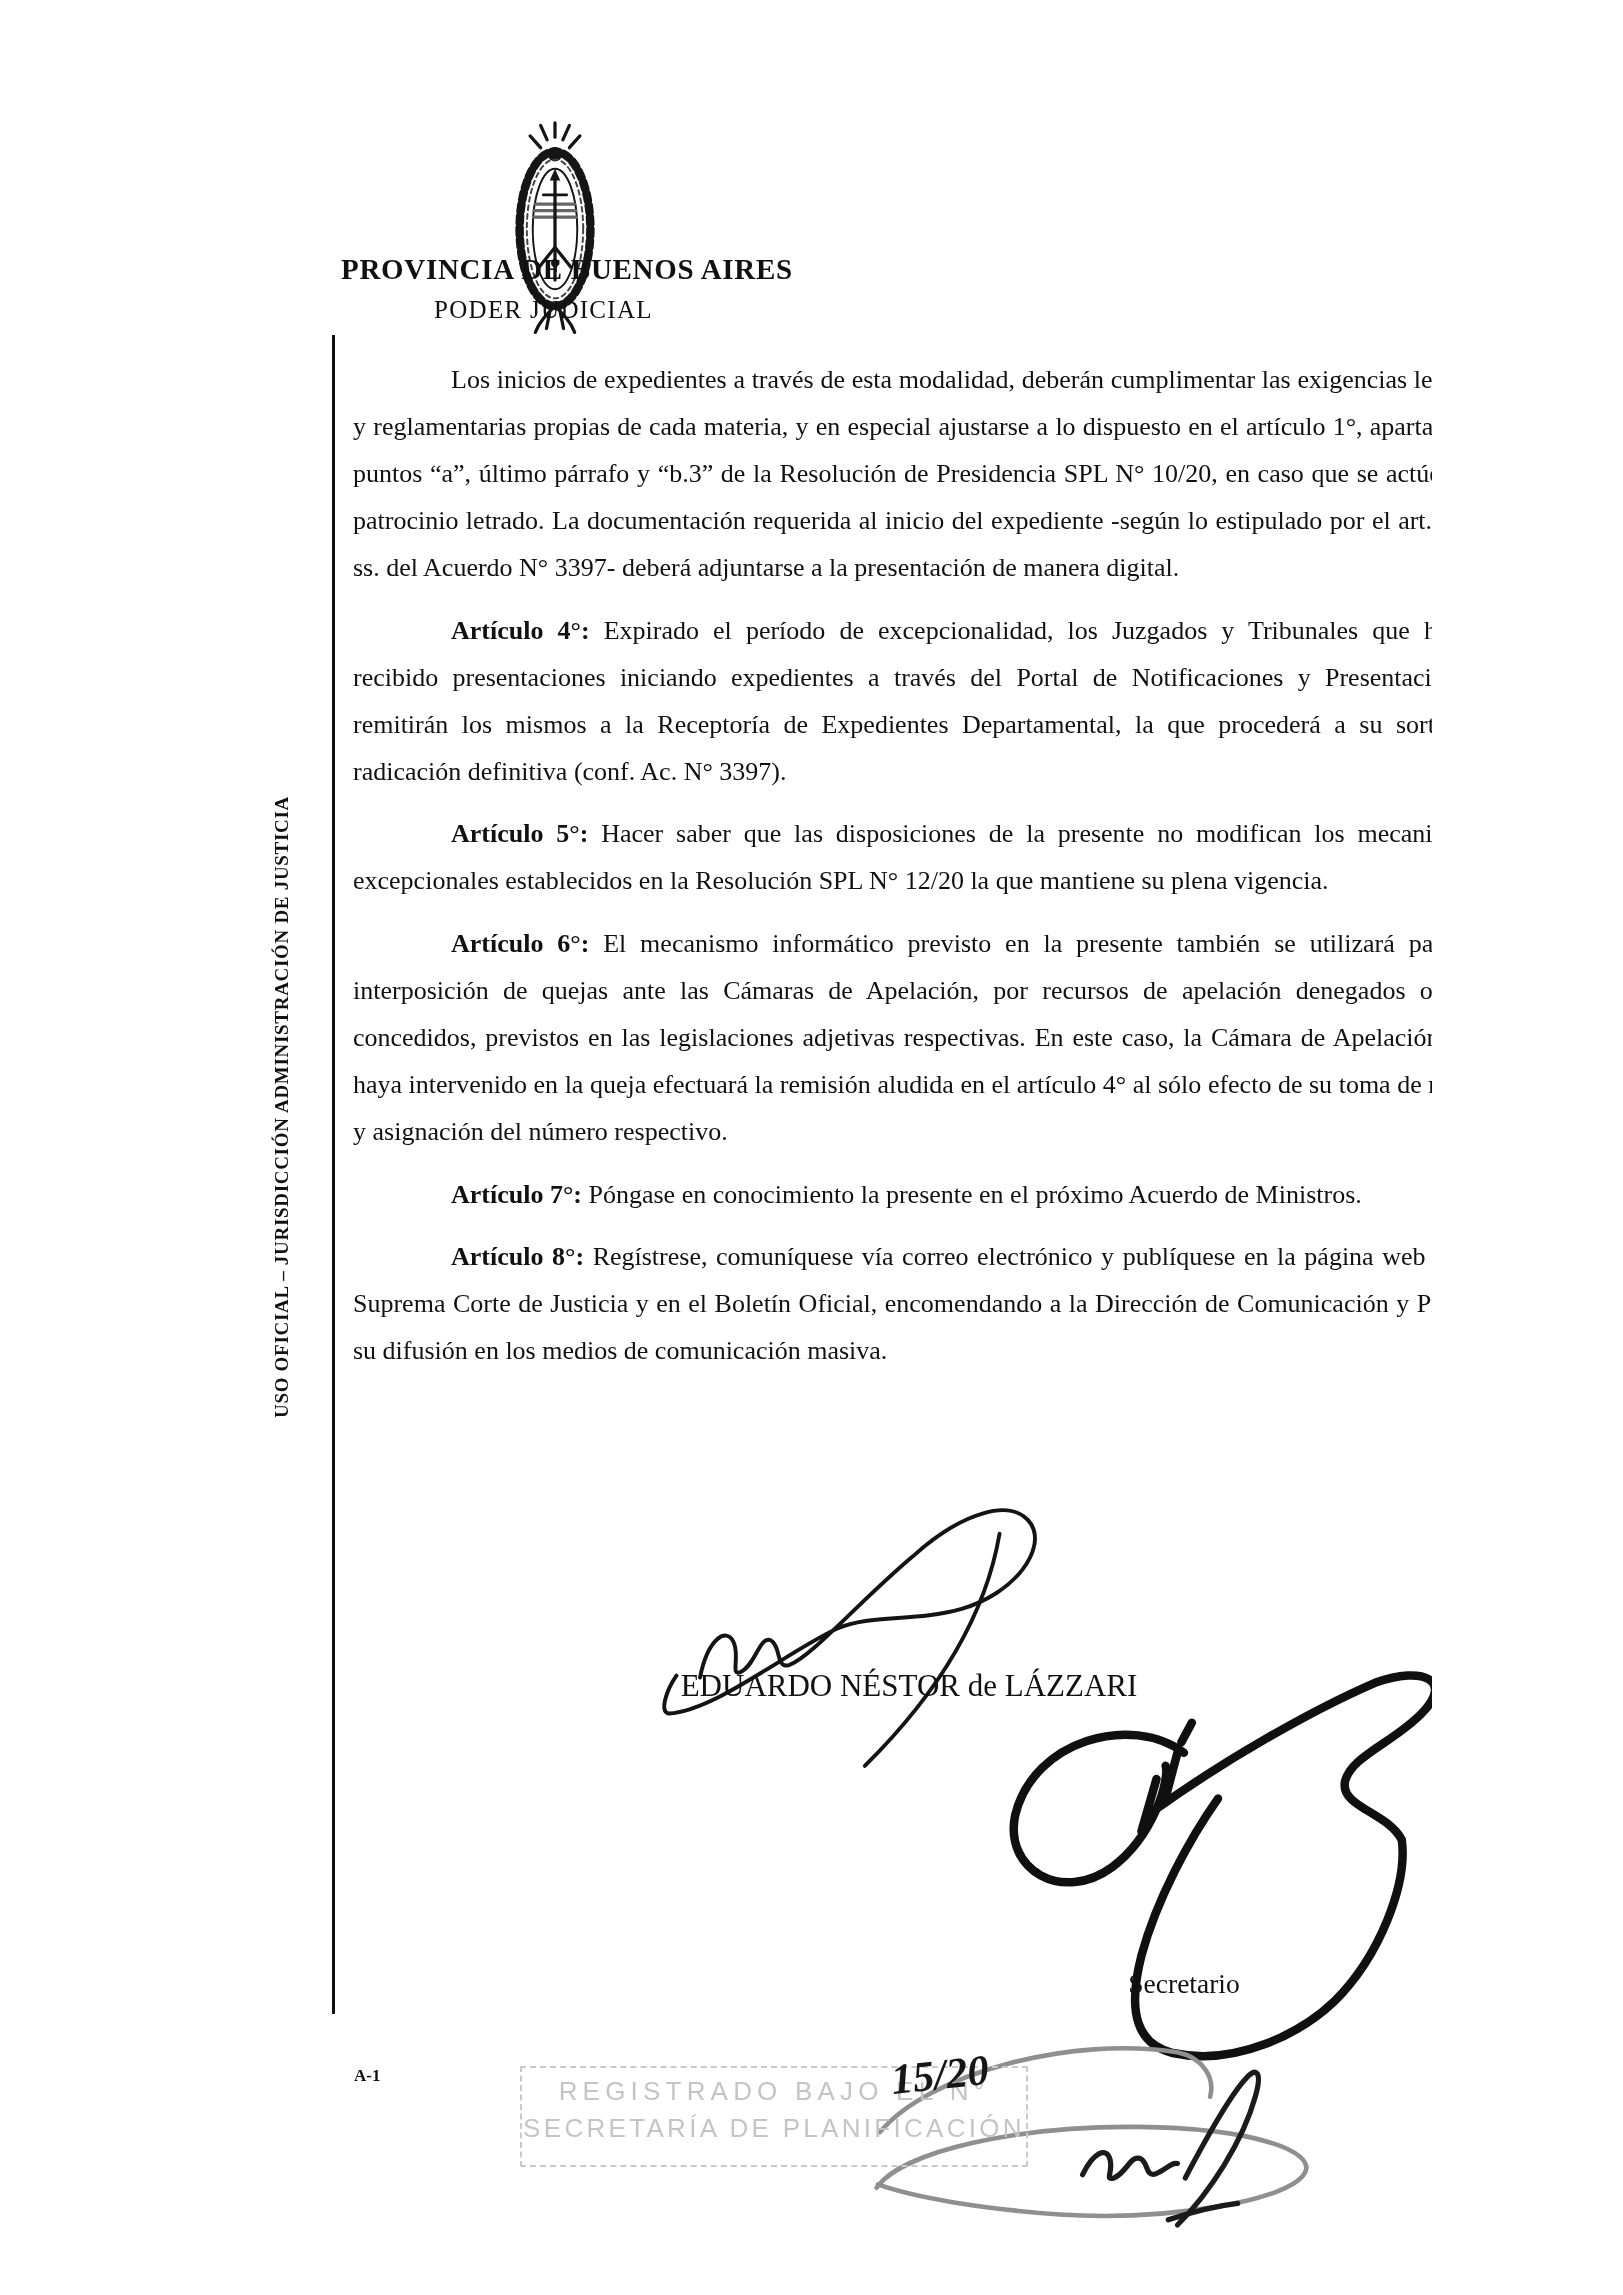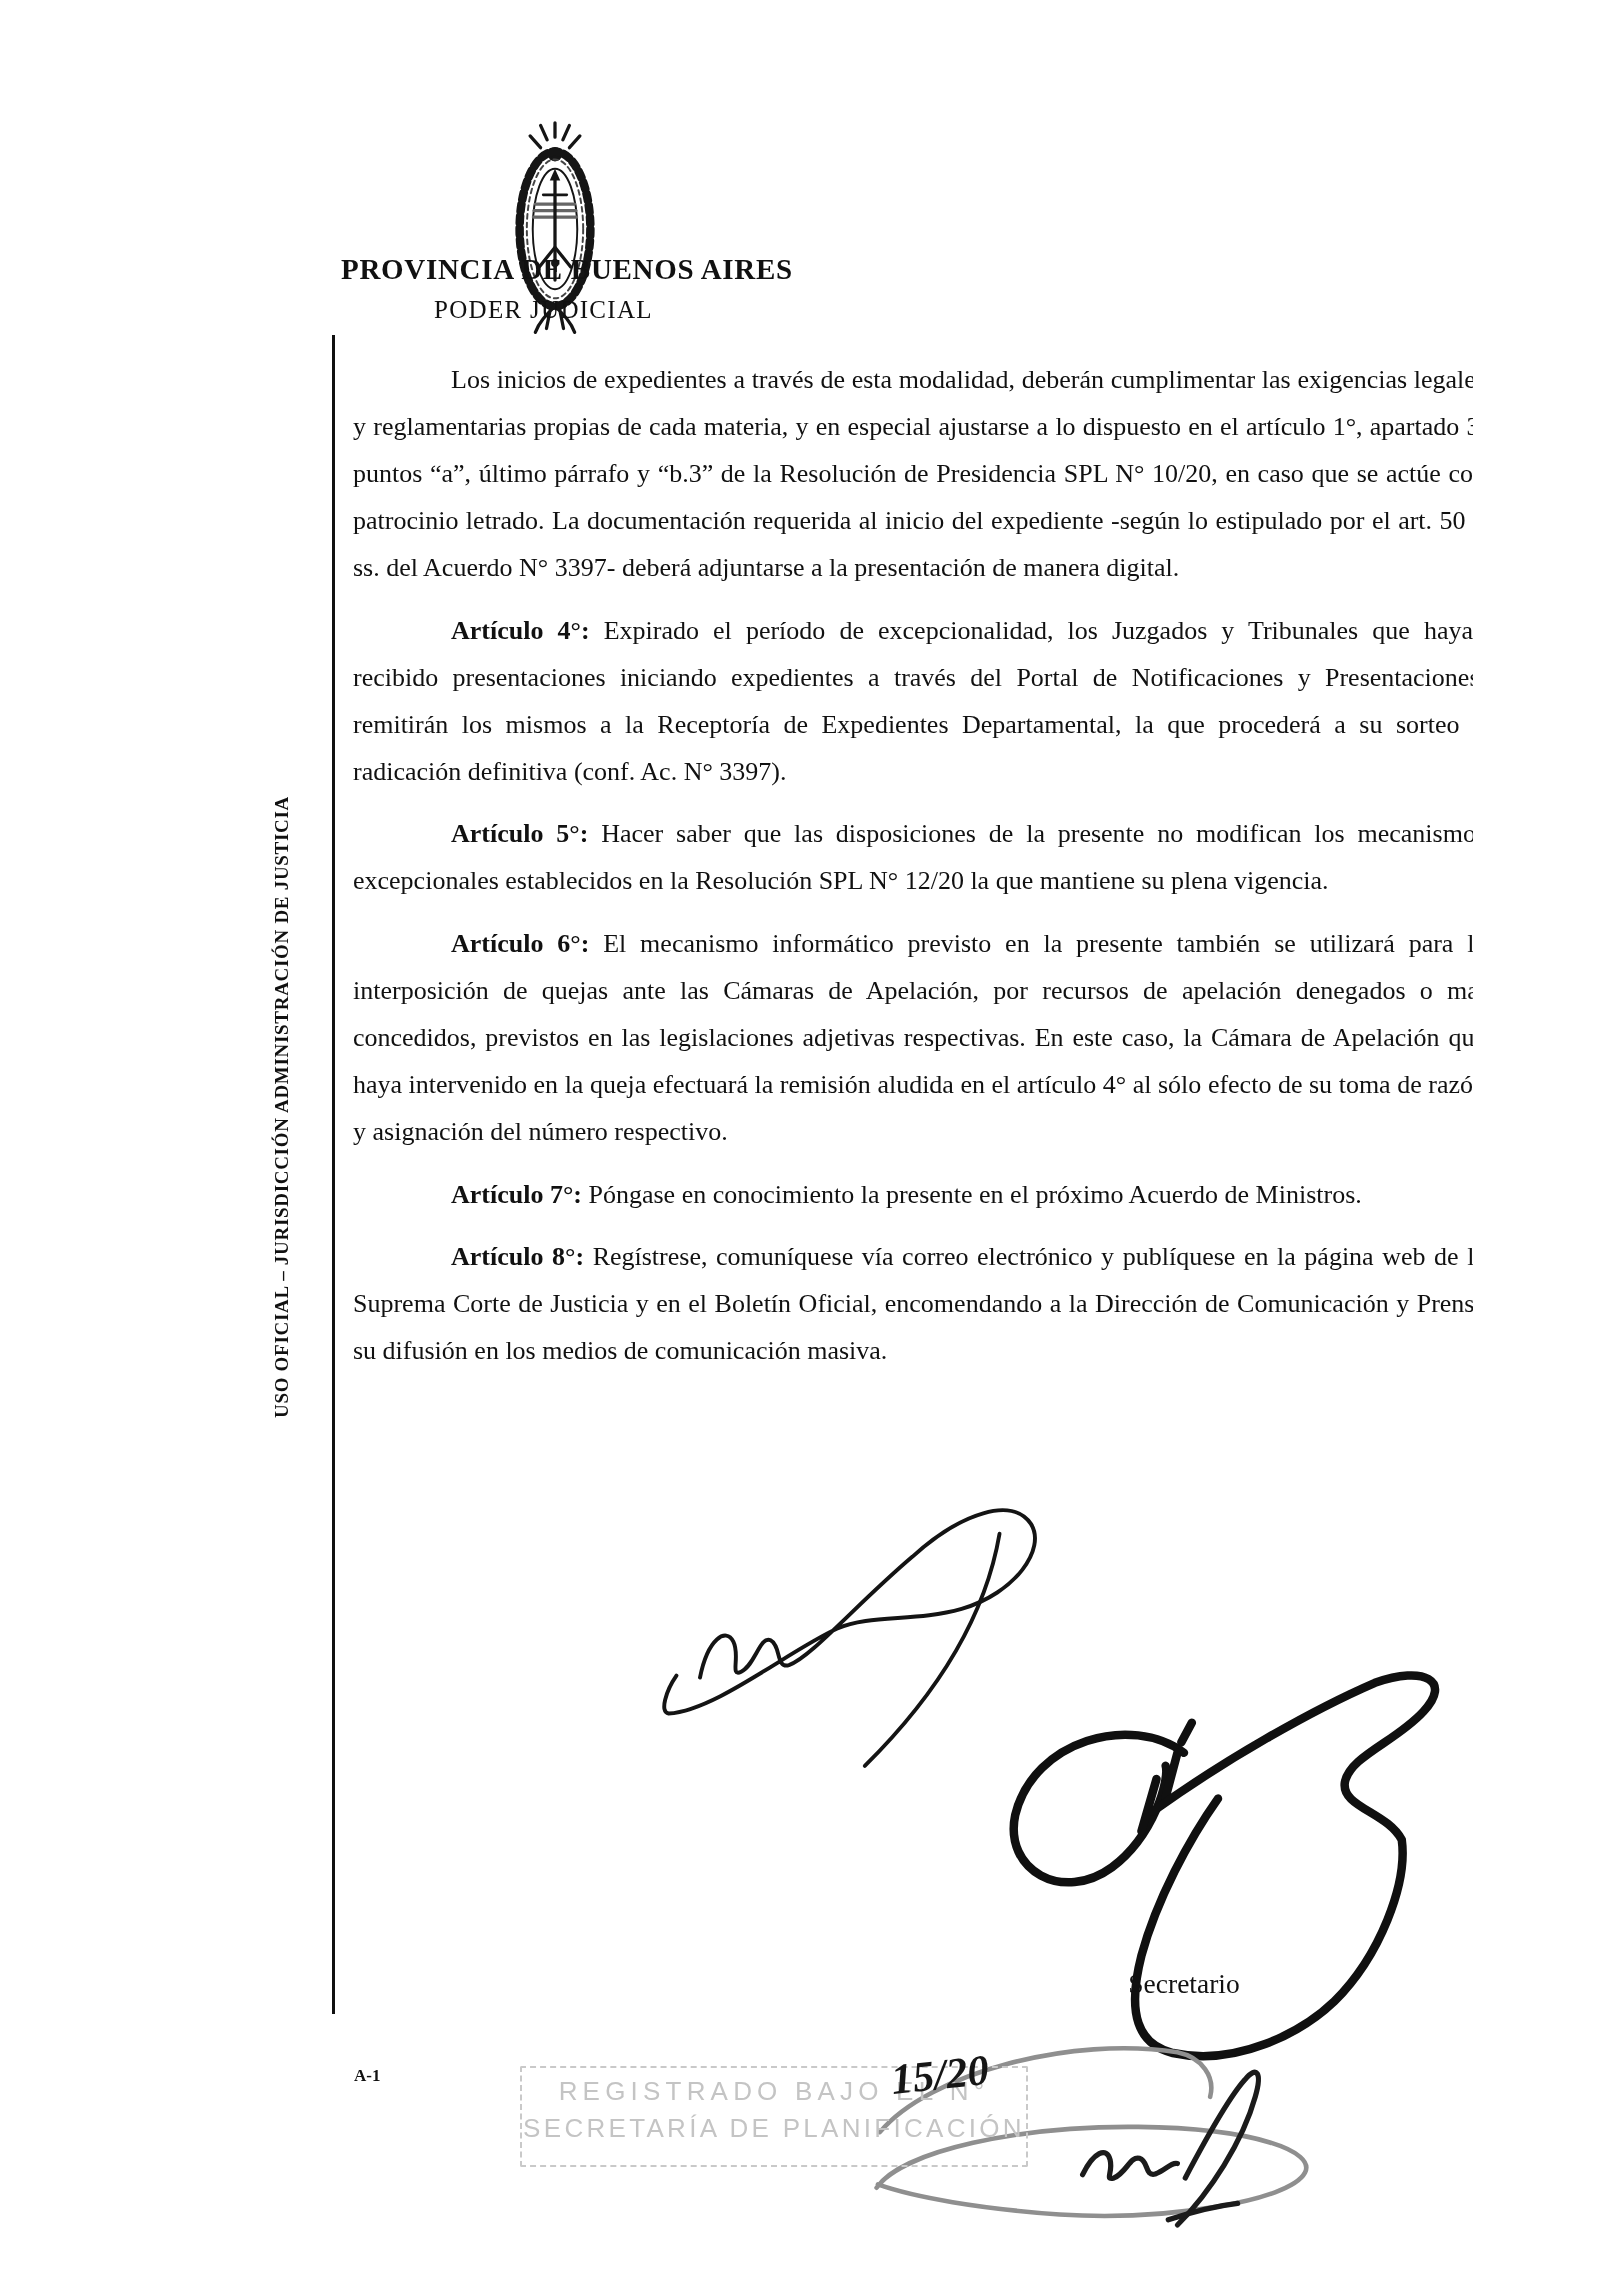--- a/index.html
+++ b/index.html
@@ -3,21 +3,20 @@
 <meta charset="utf-8">
 <style>
   html,body{margin:0;padding:0;background:#ffffff;}
   .page{
     position:relative;
     width:1432px;height:2295px;
     background:#ffffff;
     overflow:hidden;
     font-family:"Liberation Serif","DejaVu Serif",serif;
     color:#111;
-    padding-left:41px;
   }
   
   .crest{position:absolute;left:509px;top:111px;width:92px;height:226px;}
   .org-title{
     position:absolute;left:341px;top:253px;
     font-size:29px;font-weight:700;letter-spacing:0.7px;white-space:nowrap;
   }
   .org-sub{
     position:absolute;left:434px;top:296px;
     font-size:25px;font-weight:400;letter-spacing:1.3px;white-space:nowrap;
@@ -117,20 +116,21 @@
 
     <g fill="none" stroke-linecap="round">
       <path stroke="#8f8f8f" stroke-width="7" d="M1345 3260 C1420 3170 1640 3112 1800 3138 C1838 3146 1858 3176 1850 3206"></path>
       <path stroke="#8f8f8f" stroke-width="7" d="M1340 3345 C1380 3288 1560 3250 1740 3252 C1920 3254 2012 3290 1995 3322 C1972 3366 1780 3396 1620 3386 C1498 3377 1398 3360 1342 3340"></path>
       <path stroke="#1b1b1b" stroke-width="8" d="M1655 3325 C1672 3290 1692 3282 1697 3302 C1702 3322 1688 3334 1703 3330 C1722 3322 1728 3296 1742 3300 C1756 3304 1750 3328 1766 3324 C1782 3318 1790 3306 1800 3308"></path>
       <path stroke="#1b1b1b" stroke-width="8" d="M1812 3330 C1850 3258 1885 3200 1903 3180 C1921 3158 1930 3168 1919 3206 C1900 3274 1850 3352 1800 3402"></path>
       <path stroke="#1b1b1b" stroke-width="8" d="M1786 3394 C1820 3383 1858 3373 1892 3369"></path>
     </g>
   </svg>
 
+  <div class="sig-name n1">EDUARDO NÉSTOR de LÁZZARI</div>
   <div class="sig-title t2">Secretario</div>
 
   <div class="stamp">
     <div class="stamp-line1">REGISTRADO BAJO EL N°</div>
     <div class="stamp-line2">SECRETARÍA DE PLANIFICACIÓN</div>
   </div>
   <div class="stamp-number">15/20</div>
 
   <div class="footer-code">A-1</div>
 

